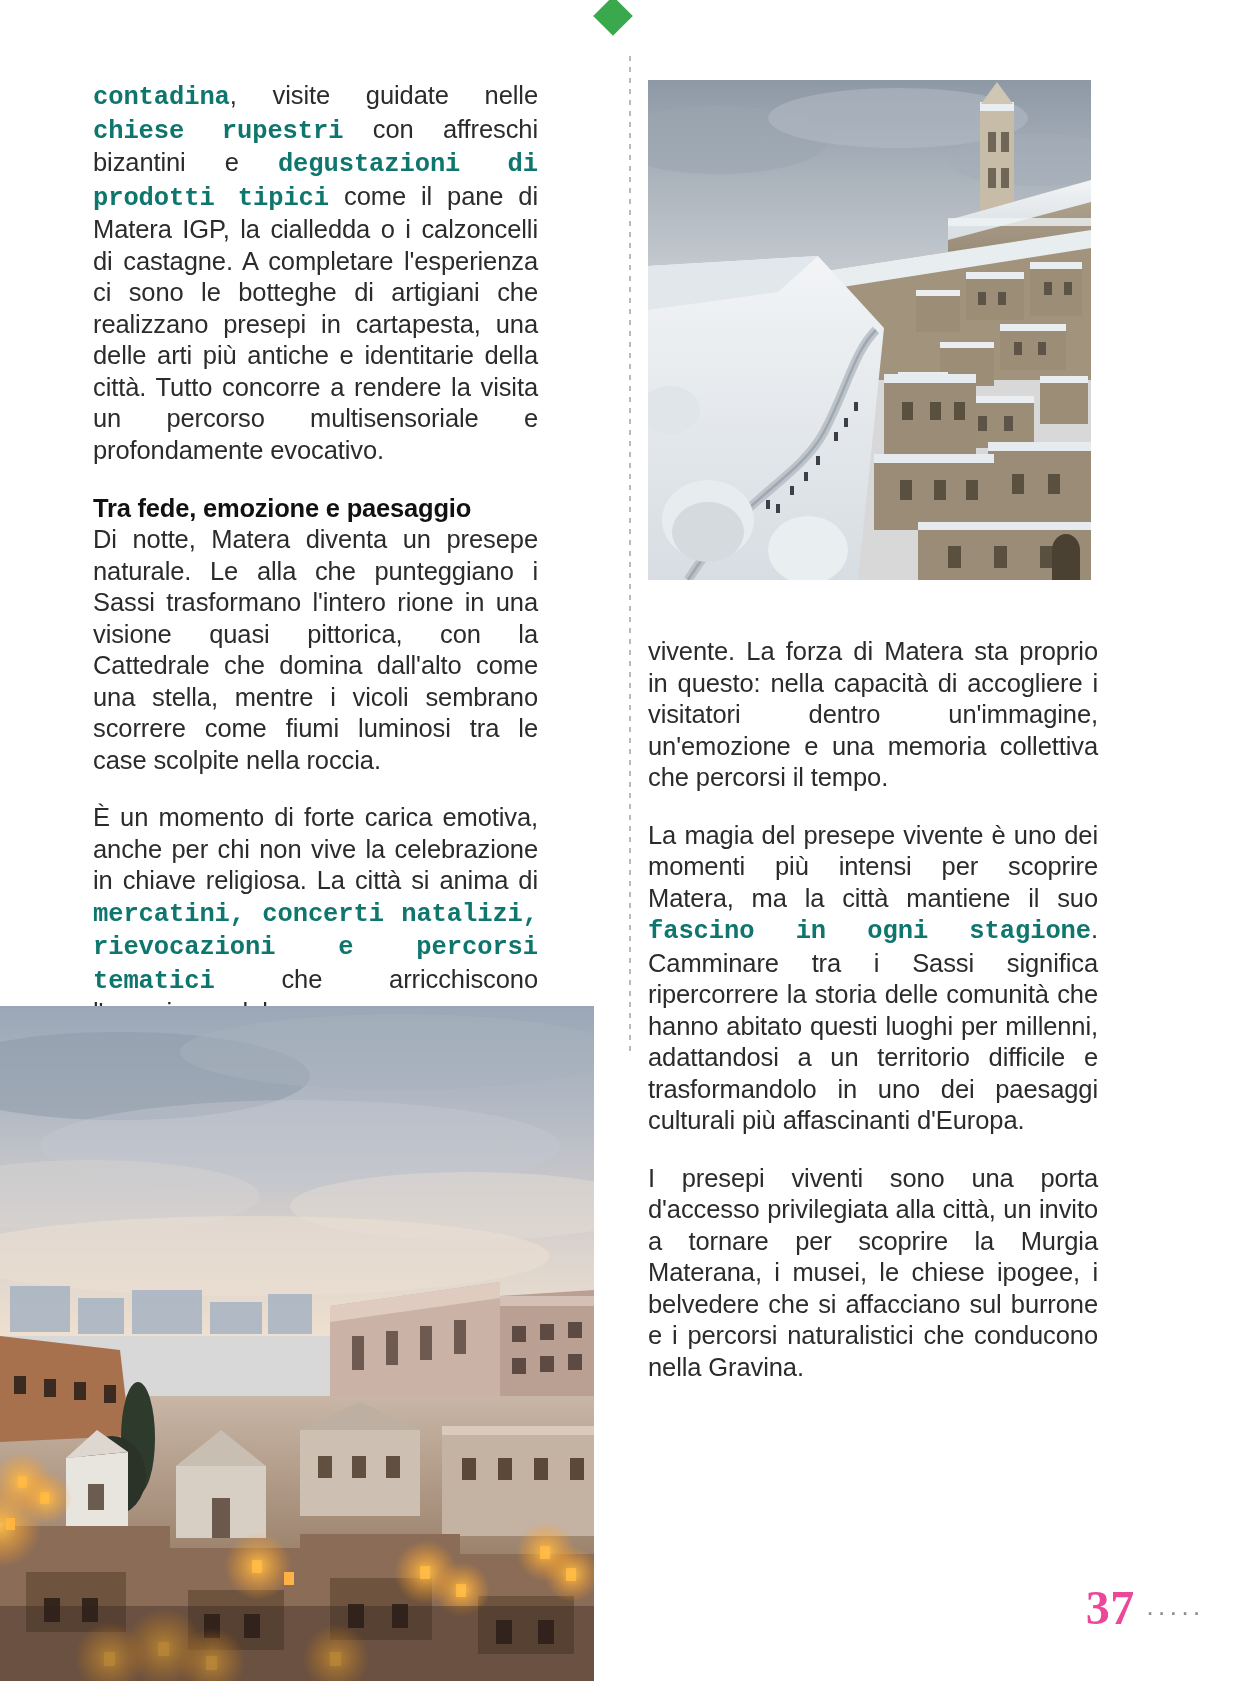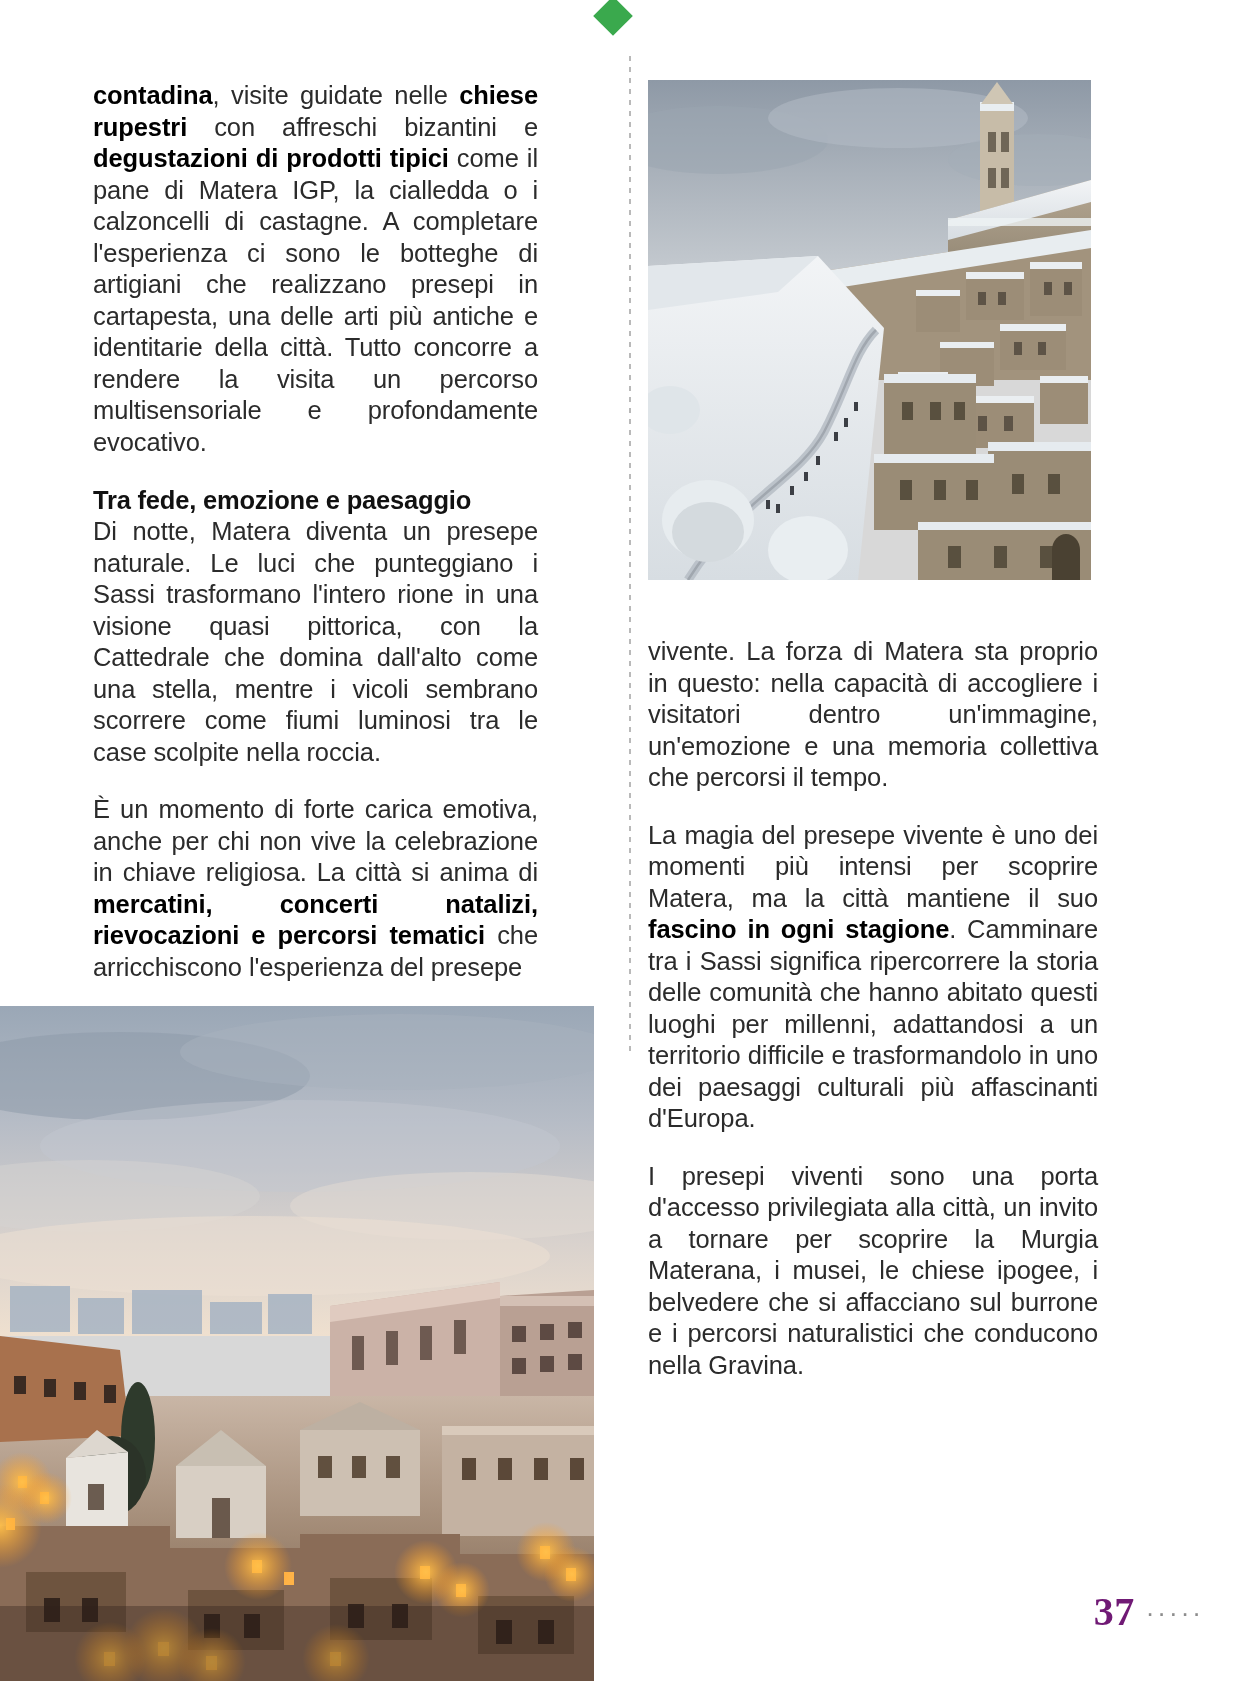--- a/index.html
+++ b/index.html
@@ -70,21 +70,21 @@
     margin: 0;
     font-size: 25.5px;
     line-height: 32px;
     font-weight: 700;
     color: #111111;
     letter-spacing: -0.2px;
   }
   .sub-head-block { margin-bottom: 26px; }
   .sub-head-block .body-text { margin-bottom: 0; }
 
-  b, strong { font-weight: 700; color: #000000; }
+  b, strong { font-weight: 700; color: #0f766e; font-family: Liberation Mono, monospace; }
 
   
   .photo {
     position: absolute;
     overflow: hidden;
     background: #d8d8d8;
   }
   .photo-top-right {
     left: 648px;
     top: 80px;
@@ -104,22 +104,22 @@
     position: absolute;
     right: 46px;
     bottom: 46px;
     display: flex;
     align-items: baseline;
     gap: 11px;
   }
   .page-number {
     font-family: "Liberation Serif", serif;
     font-weight: 700;
-    font-size: 40px;
-    color: #701a75;
+    font-size: 48px;
+    color: #ec4899;
     letter-spacing: 0.5px;
   }
   .footer-dots {
     font-size: 26px;
     letter-spacing: 3px;
     color: #8d8d8d;
     position: relative;
     top: -3px;
   }
 </style>
@@ -129,21 +129,21 @@
 <div class="diamond-marker"></div>
 
 <div class="column-divider"></div>
 
 <div class="col-left">
 
   <p class="body-text"><b>contadina</b><span>, visite guidate nelle </span><b>chiese rupestri</b><span> con affreschi bizantini e </span><b>degustazioni di prodotti tipici</b><span> come il pane di Matera IGP, la cialledda o i calzoncelli di castagne. A completare l'esperienza ci sono le botteghe di artigiani che realizzano presepi in cartapesta, una delle arti più antiche e identitarie della città. Tutto concorre a rendere la visita un percorso multisensoriale e profondamente evocativo.</span></p>
 
   <div class="sub-head-block">
     <h2 class="sub-head">Tra fede, emozione e paesaggio</h2>
-    <p class="body-text">Di notte, Matera diventa un presepe naturale. Le luci che punteggiano i Sassi trasformano l'intero rione in una visione quasi pittorica, con la Cattedrale che domina dall'alto come una stella, mentre i vicoli sembrano scorrere come fiumi luminosi tra le case scolpite nella roccia.</p>
+    <p class="body-text">Di notte, Matera diventa un presepe naturale. Le alla che punteggiano i Sassi trasformano l'intero rione in una visione quasi pittorica, con la Cattedrale che domina dall'alto come una stella, mentre i vicoli sembrano scorrere come fiumi luminosi tra le case scolpite nella roccia.</p>
   </div>
 
   <p class="body-text tight"><span>È un momento di forte carica emotiva, anche per chi non vive la celebrazione in chiave religiosa. La città si anima di </span><b>mercatini, concerti natalizi, rievocazioni e percorsi tematici</b><span> che arricchiscono l'esperienza del presepe</span></p>
 
 </div>
 
 <div class="col-right">
 
   <p class="body-text">vivente. La forza di Matera sta proprio in questo: nella capacità di accogliere i visitatori dentro un'immagine, un'emozione e una memoria collettiva che percorsi il tempo.</p>
 

